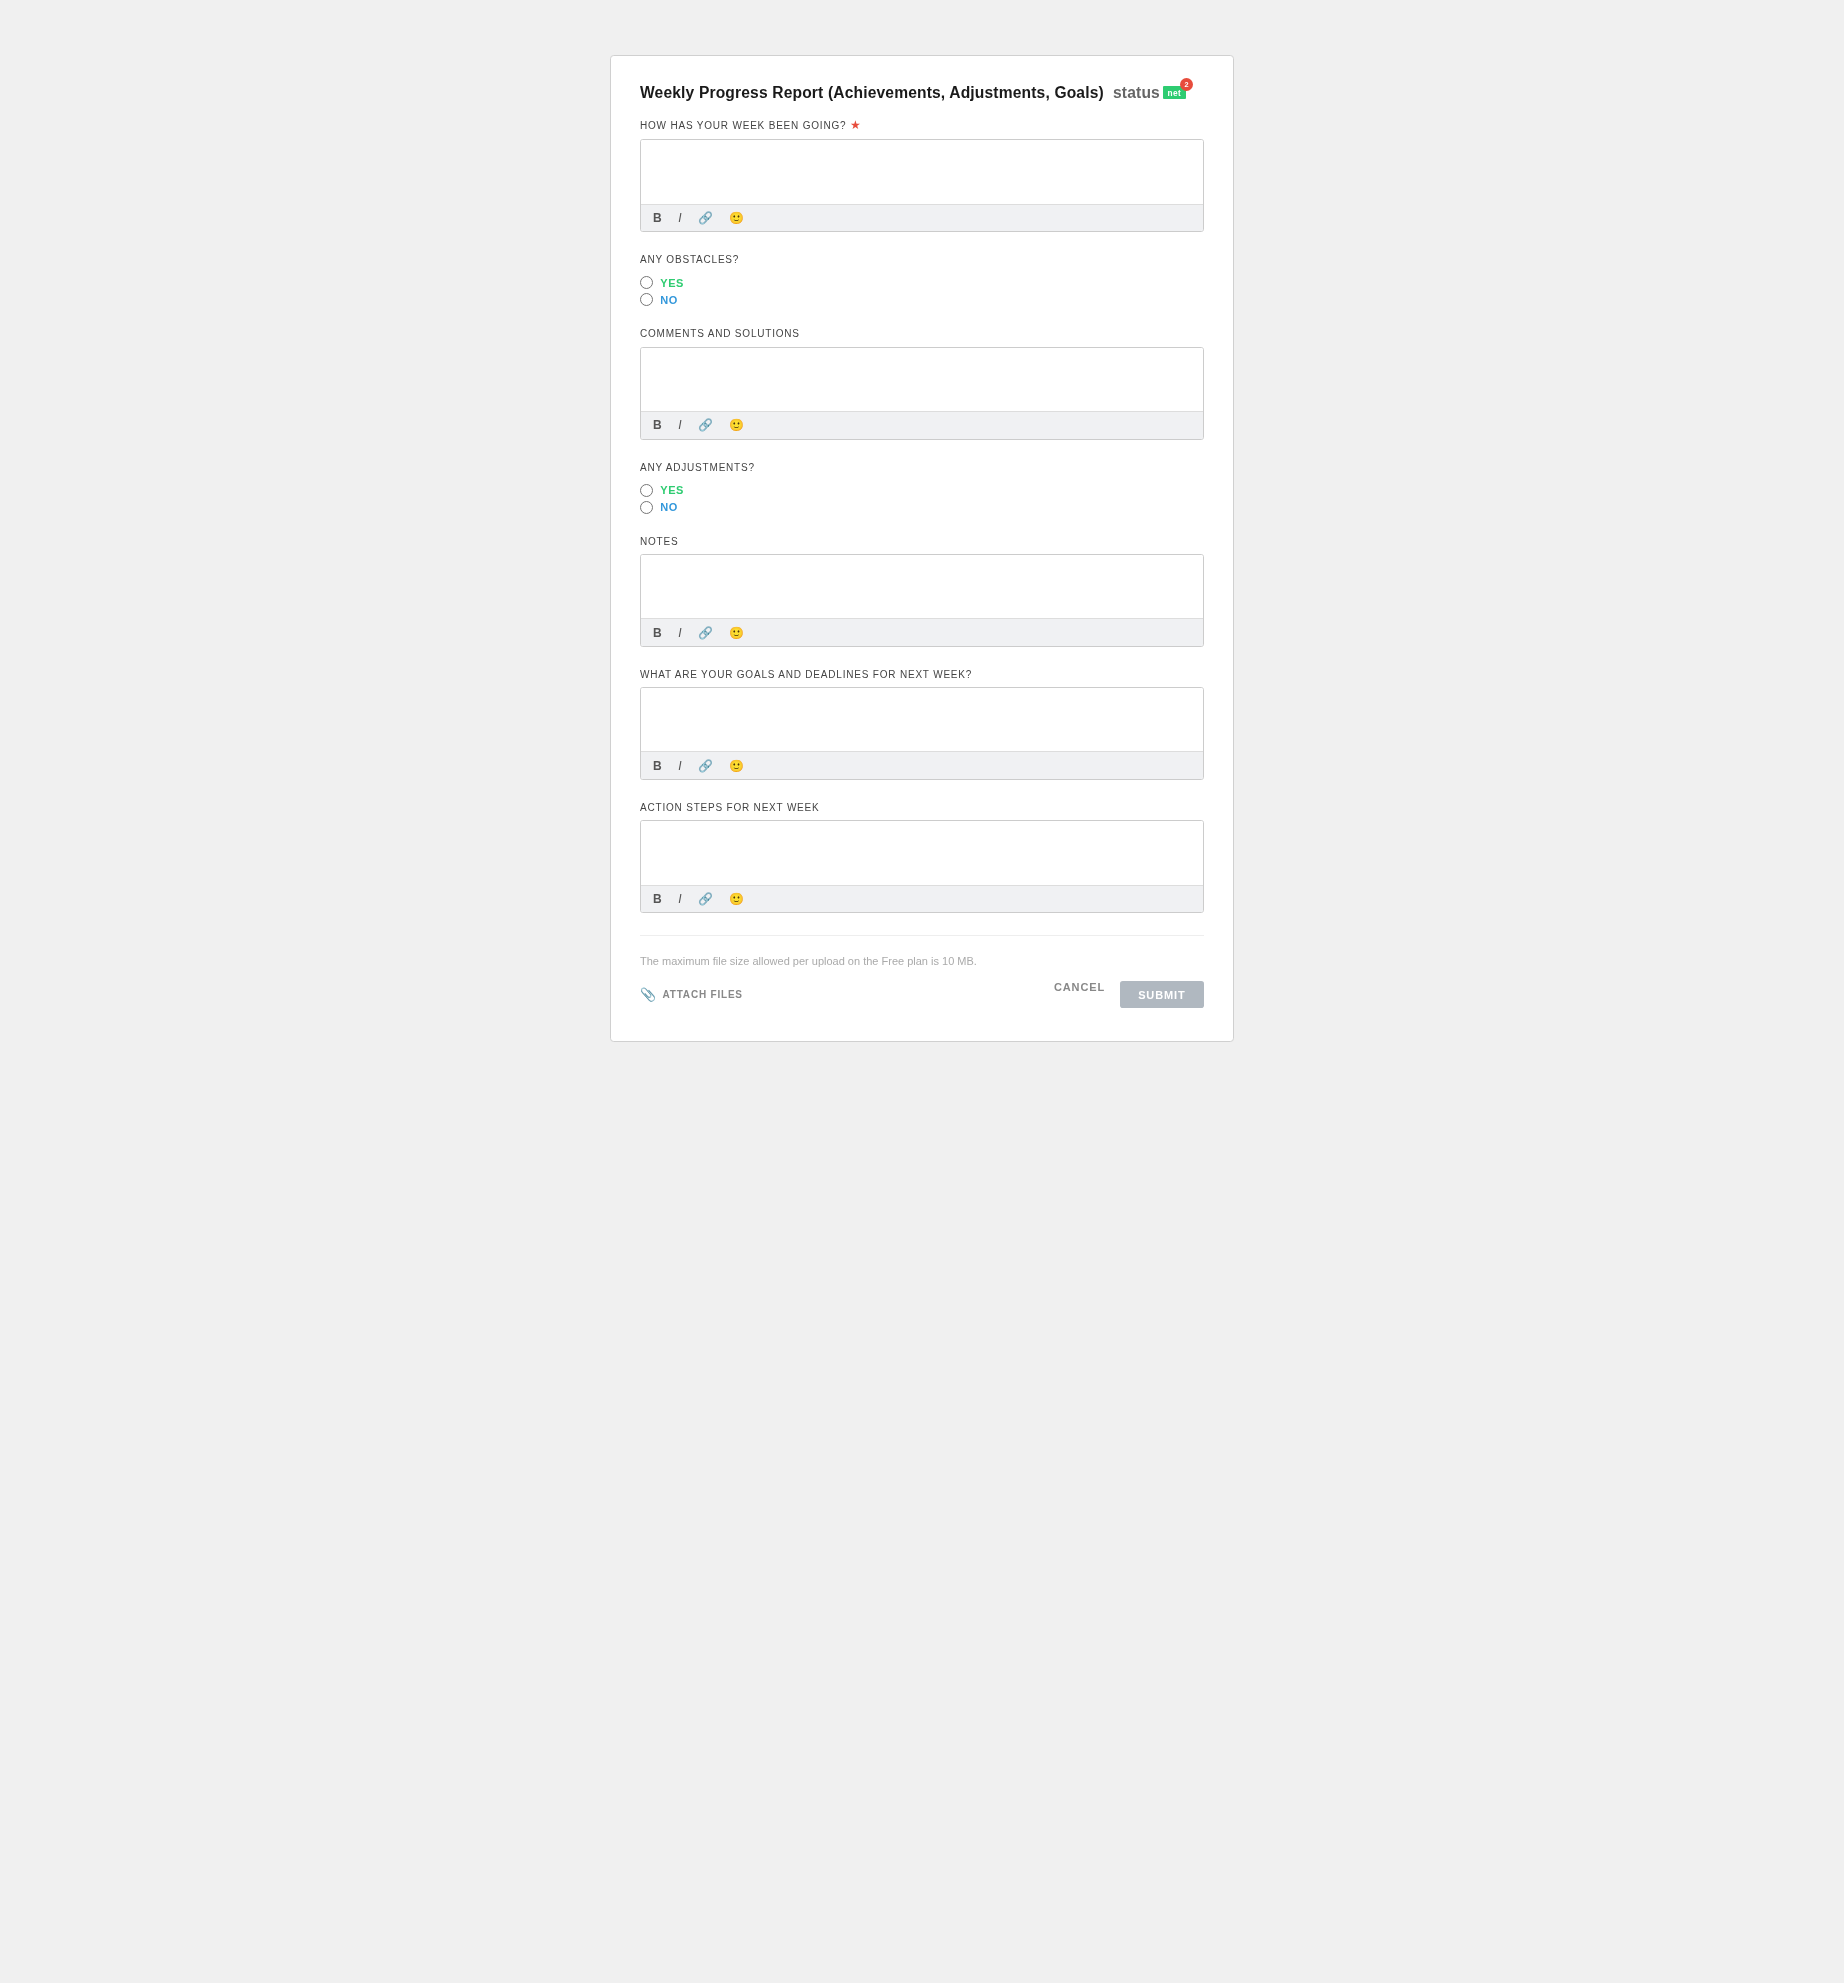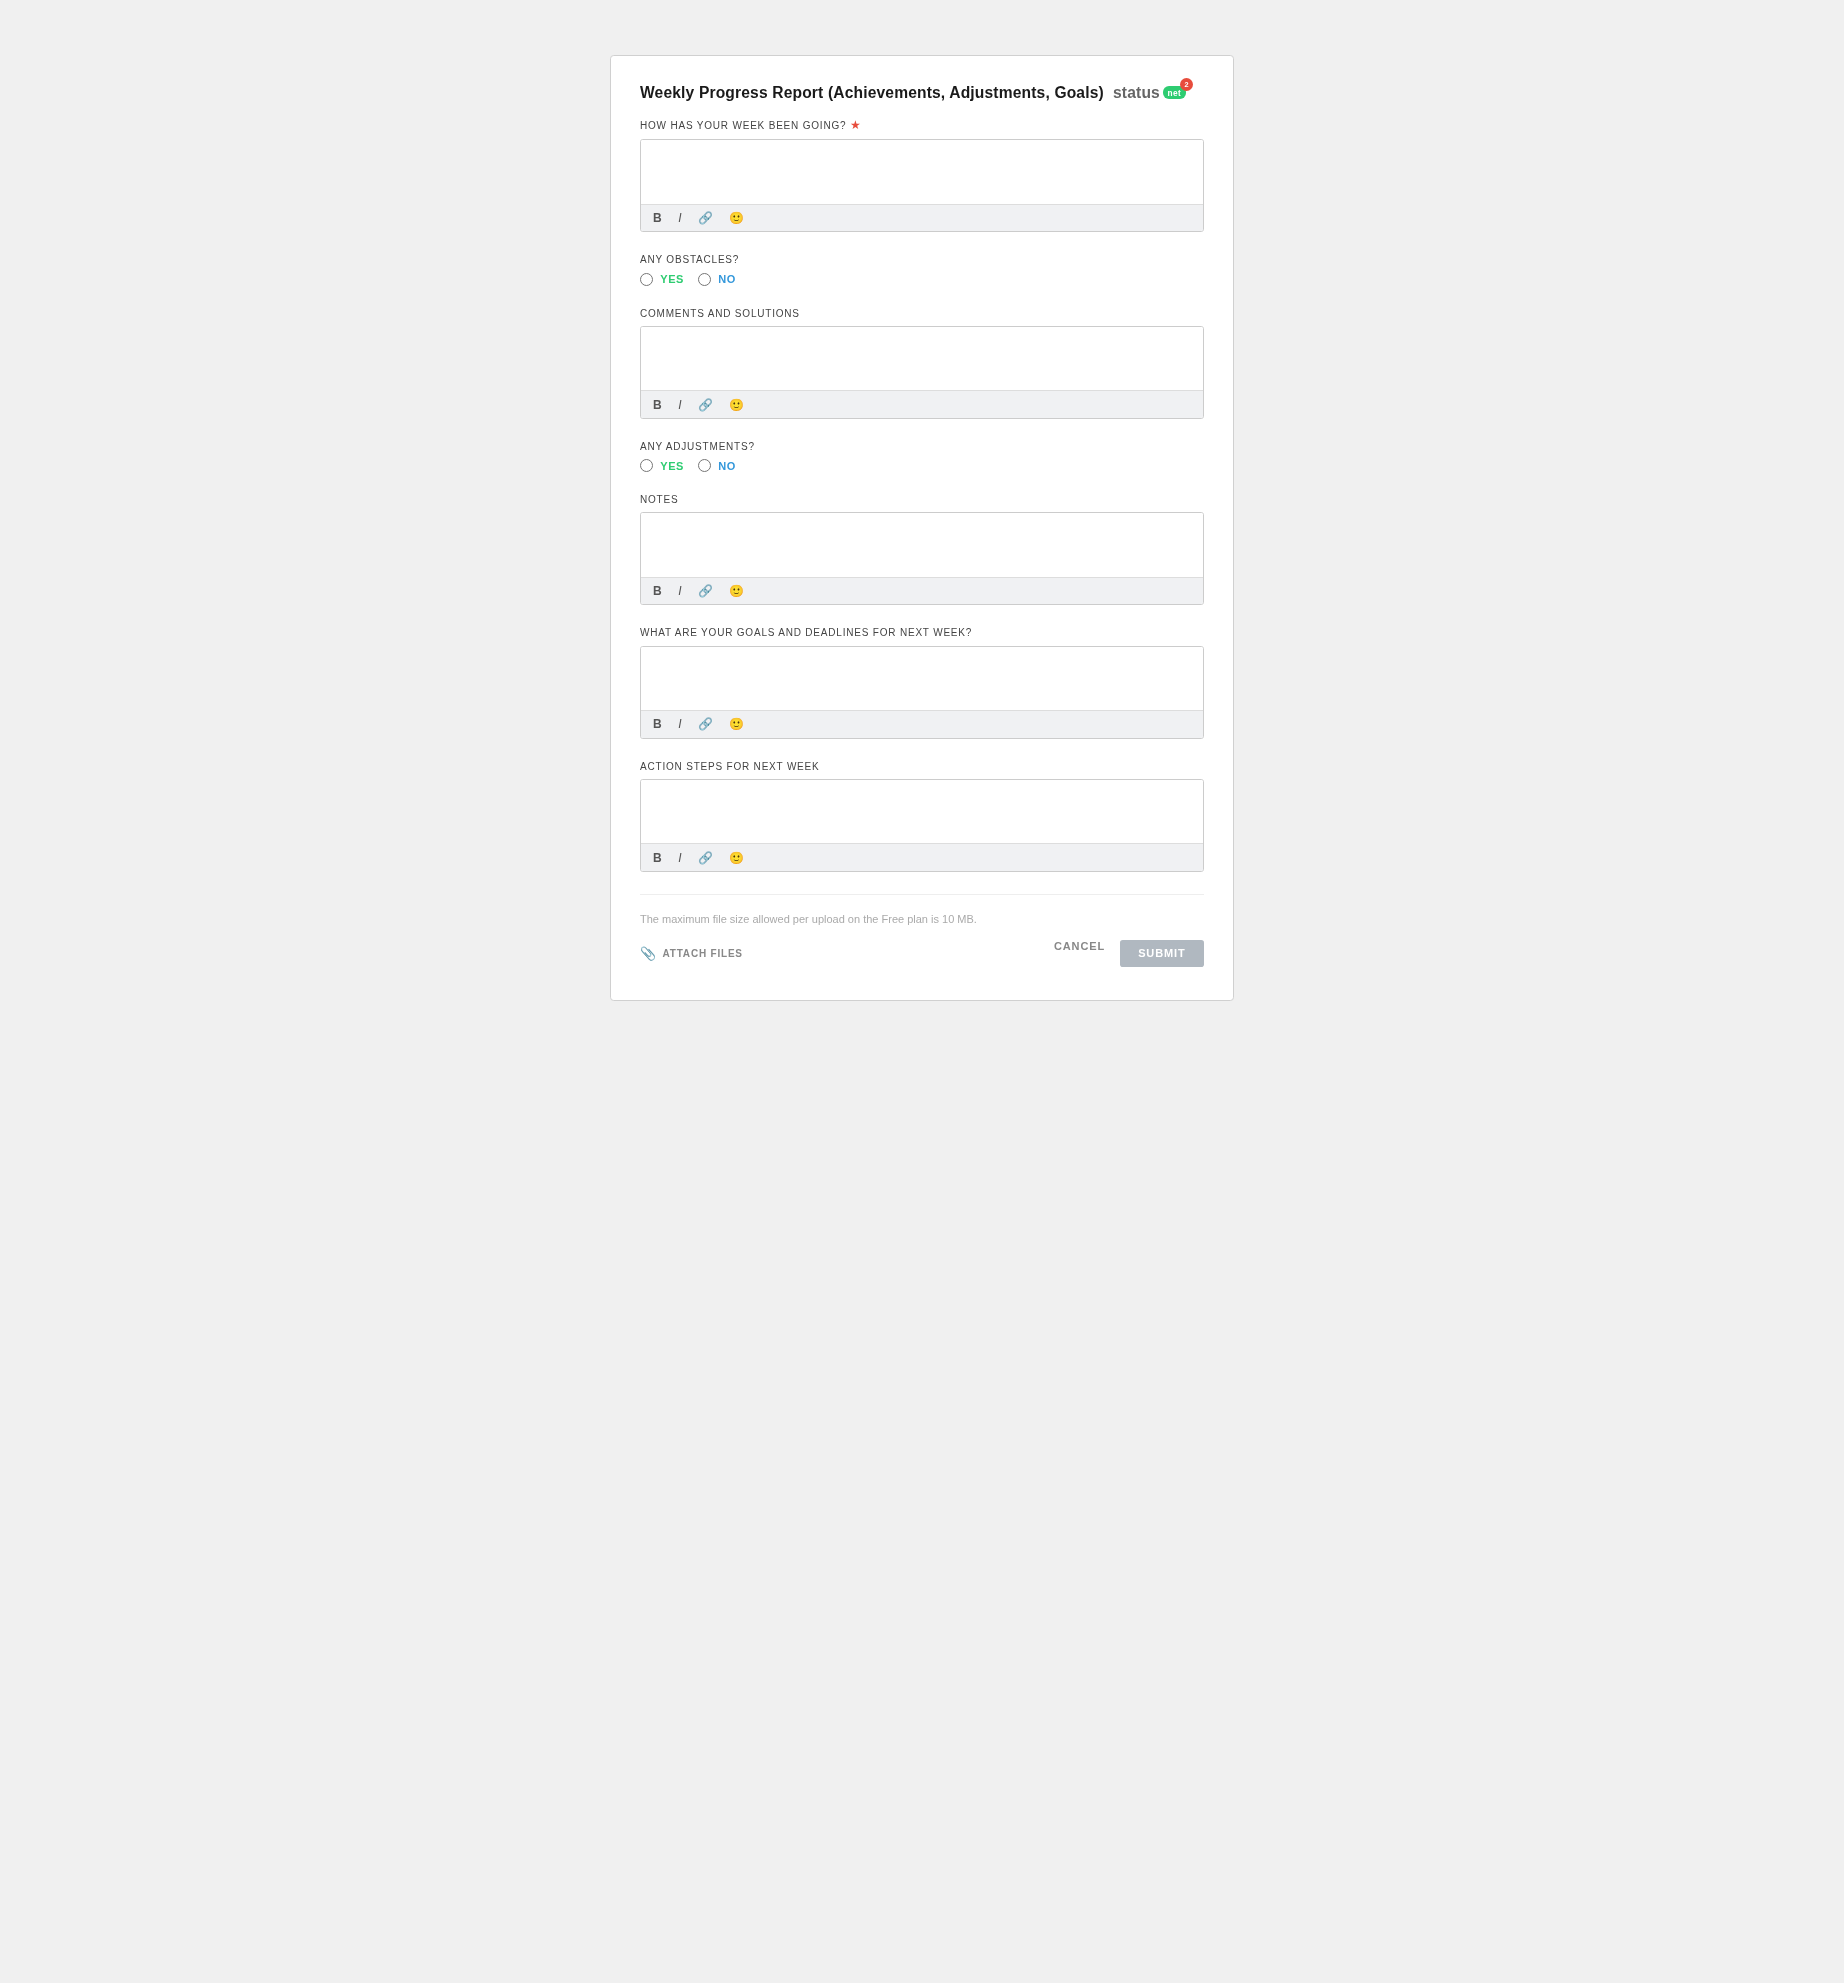--- a/index.html
+++ b/index.html
@@ -54,21 +54,21 @@
       color: #666;
       letter-spacing: 0.01em;
     }
 
     .status-badge {
       background: #2ecc71;
       color: #fff;
       font-size: 8.3px;
       font-weight: 700;
       padding: 1.8px 4.6px;
-      border-radius: 6px;
+      border-radius: 1px;
       letter-spacing: 0.05em;
     }
 
     .status-notification {
       position: absolute;
       top: -5.5px;
       right: -7.3px;
       background: #e74c3c;
       color: #fff;
       font-size: 7.3px;
@@ -144,22 +144,23 @@
     .toolbar-btn.bold {
       font-weight: 700;
     }
 
     .toolbar-btn.italic {
       font-style: italic;
     }
 
     .radio-group {
       display: flex;
-      gap: 14px;
-      margin-top: 3px;
+      flex-direction: column;
+      gap: 4px;
+      margin-top: 11px;
     }
 
     .radio-item {
       display: flex;
       align-items: center;
       gap: 7.3px;
       cursor: pointer;
     }
 
     .radio-input {

